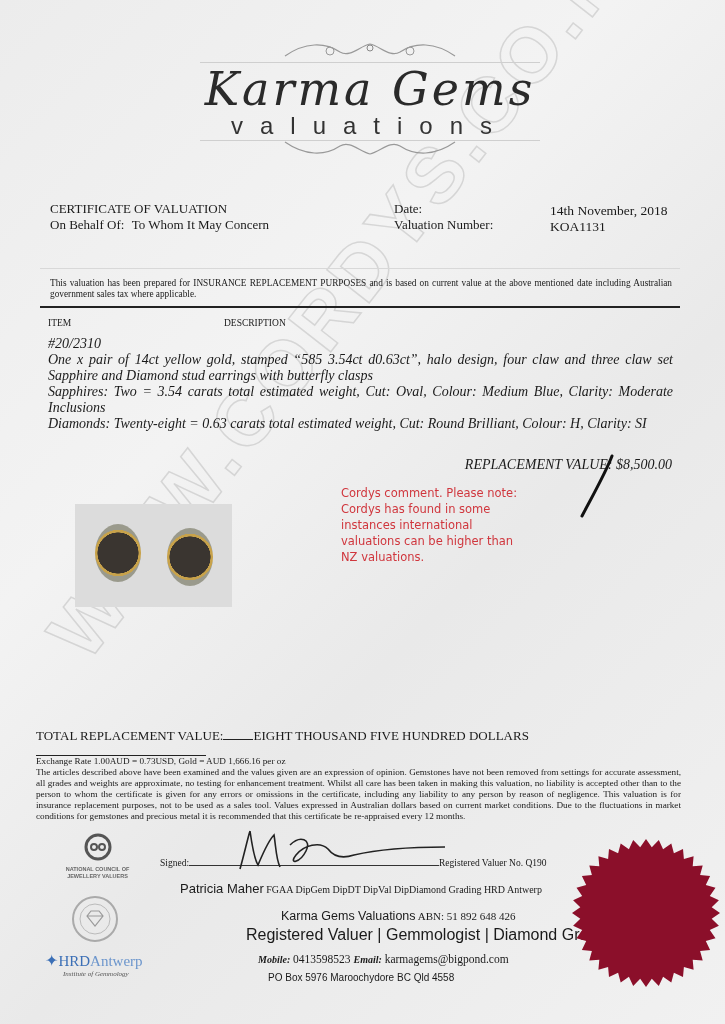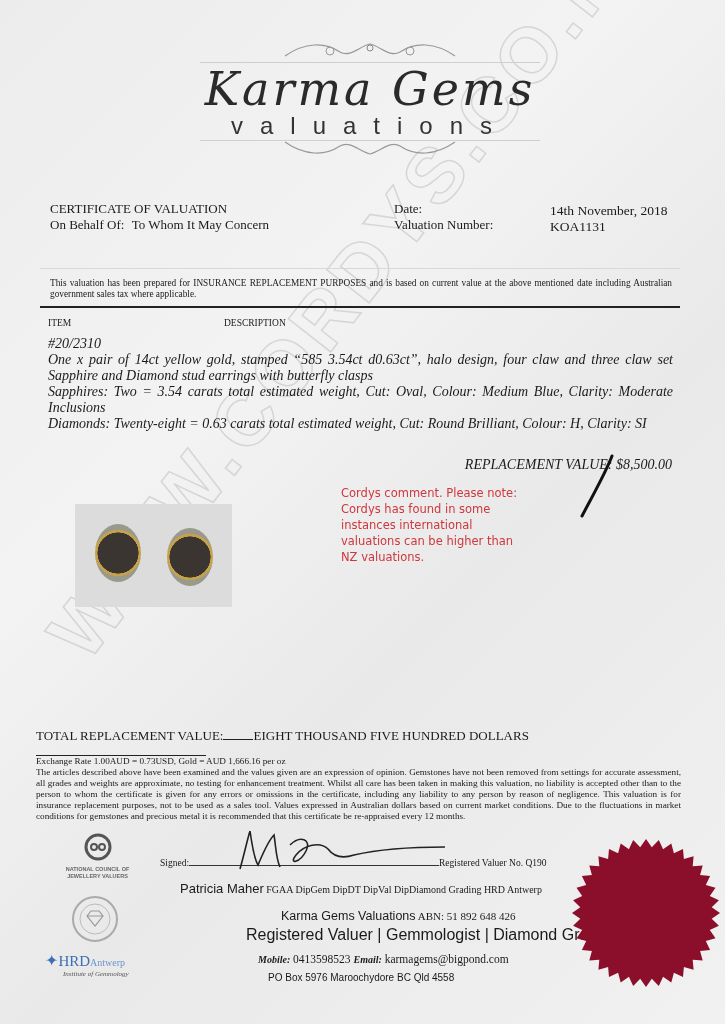--- a/index.html
+++ b/index.html
@@ -159,19 +159,19 @@
   </svg>
   <div class="ncjv-text">NATIONAL COUNCIL OF</div>
   <div class="ncjv-text">JEWELLERY VALUERS</div>
 </div>
 <svg class="abs" style="left:70px; top:894px;" width="50" height="50" viewBox="0 0 50 50">
   <circle cx="25" cy="25" r="22" fill="none" stroke="#aaa" stroke-width="2"></circle>
   <circle cx="25" cy="25" r="15" fill="none" stroke="#bbb" stroke-width="1"></circle>
   <path d="M17 22 L21 17 L29 17 L33 22 L25 32 Z M17 22 L33 22" fill="none" stroke="#999" stroke-width="1.2"></path>
 </svg>
 <div class="abs hrd">
-  <span style="font-size:16px;">✦</span><span style="font-size:15px;">HRD</span><span style="font-size:10px; color:#6b95cc;text-align:right;">Antwerp</span>
+  <span style="font-size:16px;">✦</span><span style="font-size:15px;">HRD</span><span style="font-size:15px; color:#6b95cc;text-align:right;">Antwerp</span>
   <div style="font-size:7px; color:#555; margin-left:18px; font-style:italic;">Institute of Gemmology</div>
 </div>
 
 <svg class="abs seal" viewBox="0 0 150 150">
   <polygon id="sealpoly" fill="#8b0f2a" points="75.0,1.0 80.8,9.3 87.8,2.1 92.1,11.2 100.3,5.5 102.9,15.2 112.0,10.9 112.9,20.9 122.6,18.3 121.7,28.3 131.7,27.4 129.1,37.1 139.1,38.0 134.8,47.1 144.5,49.7 138.8,57.9 147.9,62.2 140.7,69.2 149.0,75.0 140.7,80.8 147.9,87.8 138.8,92.1 144.5,100.3 134.8,102.9 139.1,112.0 129.1,112.9 131.7,122.6 121.7,121.7 122.6,131.7 112.9,129.1 112.0,139.1 102.9,134.8 100.3,144.5 92.1,138.8 87.8,147.9 80.8,140.7 75.0,149.0 69.2,140.7 62.2,147.9 57.9,138.8 49.7,144.5 47.1,134.8 38.0,139.1 37.1,129.1 27.4,131.7 28.3,121.7 18.3,122.6 20.9,112.9 10.9,112.0 15.2,102.9 5.5,100.3 11.2,92.1 2.1,87.8 9.3,80.8 1.0,75.0 9.3,69.2 2.1,62.2 11.2,57.9 5.5,49.7 15.2,47.1 10.9,38.0 20.9,37.1 18.3,27.4 28.3,28.3 27.4,18.3 37.1,20.9 38.0,10.9 47.1,15.2 49.7,5.5 57.9,11.2 62.2,2.1 69.2,9.3"></polygon>
 </svg>
 
 </body></html>

